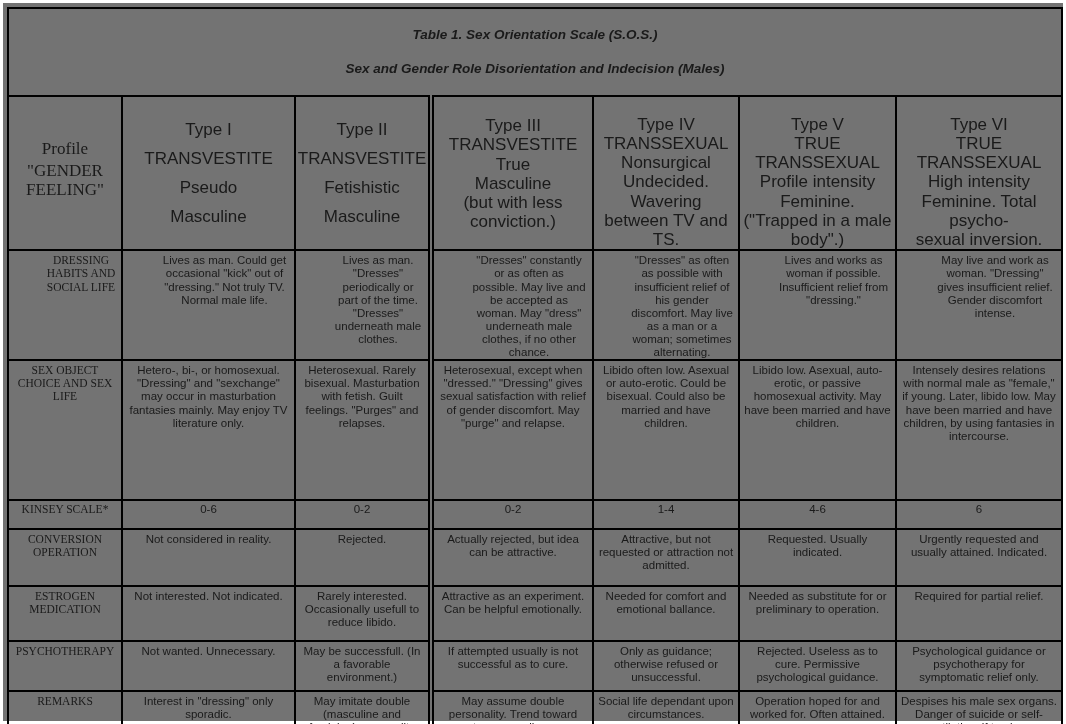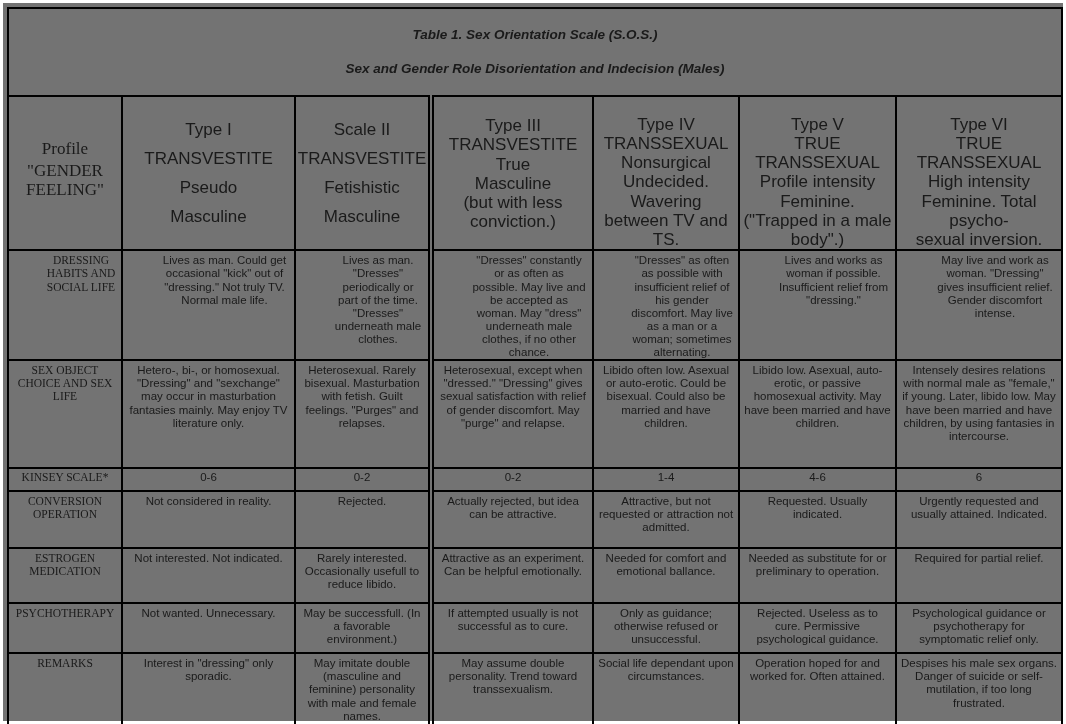--- a/index.html
+++ b/index.html
@@ -10,22 +10,22 @@
   
   td.dbl{border-left:6px double #000;}
   .title-row td{height:40px;text-align:center;vertical-align:middle;font-weight:bold;font-style:italic;font-size:13.5px;line-height:1.25;}
   .group-row td{height:30px;text-align:center;vertical-align:middle;font-size:11.5px;}
   .profile-row td{height:118px;padding:0;vertical-align:top;}
   .profbox{height:116px;display:flex;flex-direction:column;}
   .slot{flex:1;display:flex;align-items:center;justify-content:center;text-align:center;font-size:17px;line-height:1.12;padding:0 3px;white-space:pre-line;}
   .rowlabel{font-size:11px;font-family:Liberation Serif, serif;}
   .datarow td{vertical-align:top;text-align:center;font-size:11.5px;line-height:1.14;padding:3px 4px 0 4px;}
   .r-dressing td{height:97px;padding-left:36px;}
-  .r-sexobject td{height:108px;}
-  .r-kinsey td{height:23px;padding-top:2px;margin-left:40px;}
+  .r-sexobject td{height:140px;}
+  .r-kinsey td{height:29px;padding-top:2px;margin-left:40px;}
   .r-conversion td{height:57px;}
   .r-estrogen td{height:55px;}
   .r-psycho td{height:50px;}
   .r-remarks td{height:80px;}
 </style>
 </head>
 <body>
 
 <div class="sheet">
 <table>
@@ -60,21 +60,21 @@
     <td>
       <div class="profbox">
         <div class="slot">Type I</div>
         <div class="slot">TRANSVESTITE</div>
         <div class="slot">Pseudo</div>
         <div class="slot">Masculine</div>
       </div>
     </td>
     <td>
       <div class="profbox">
-        <div class="slot">Scale II</div>
+        <div class="slot">Type II</div>
         <div class="slot">TRANSVESTITE</div>
         <div class="slot">Fetishistic</div>
         <div class="slot">Masculine</div>
       </div>
     </td>
     <td class="dbl">
       <div class="profbox">
         <div class="slot">Type III</div>
         <div class="slot">TRANSVESTITE</div>
         <div class="slot">True</div>

